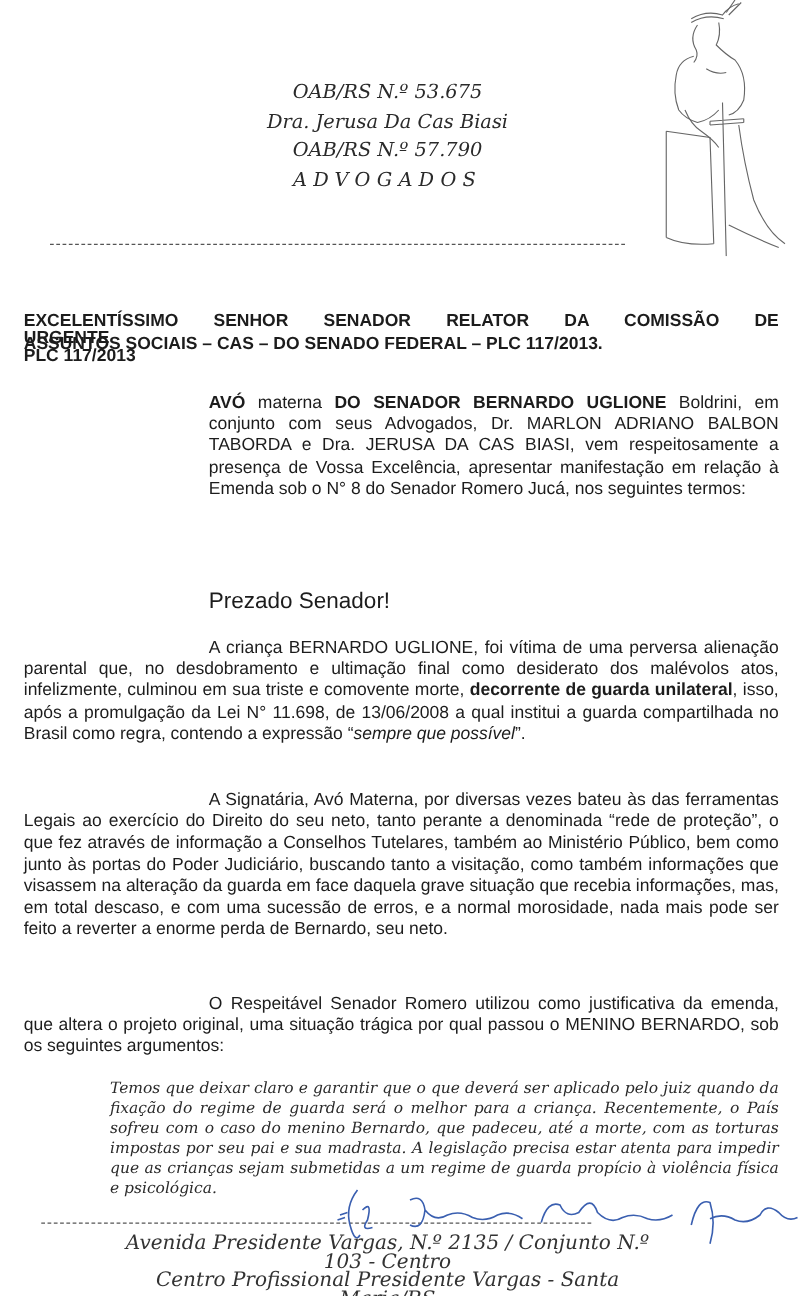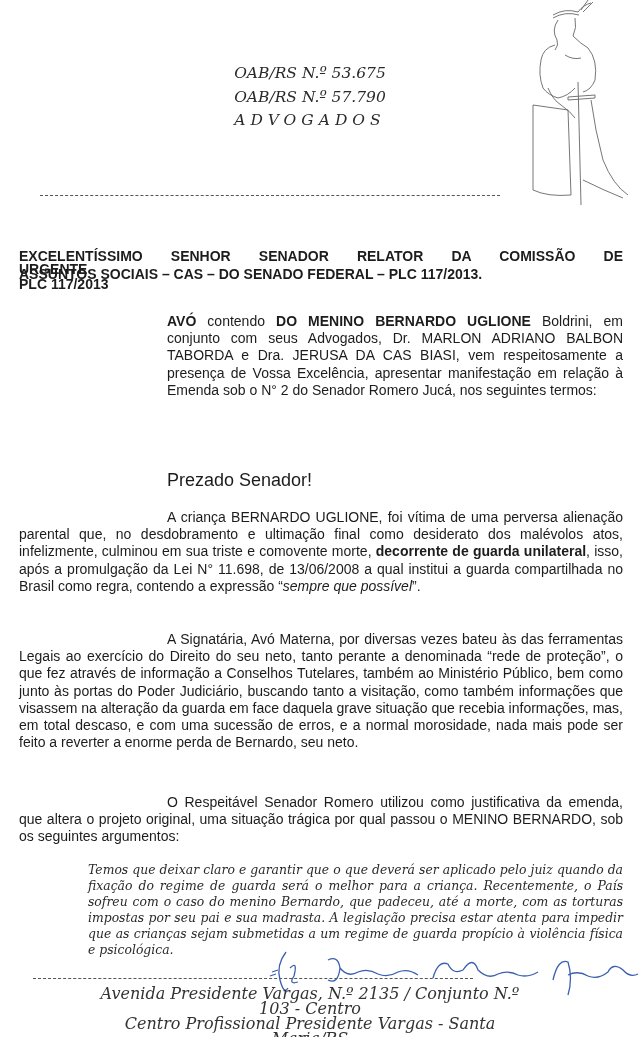--- a/index.html
+++ b/index.html
@@ -41,20 +41,21 @@
   .footer {
     left: 100px; top: 986px; width: 420px; text-align: center;
     font-family: "DejaVu Serif", serif; font-style: italic; font-size: 16px; line-height: 15px; color: #333;
   }
 </style>
 </head>
 <body>
 
 <div class="abs header-block">
   <div>OAB/RS N.º 53.675</div>
+  <div>Dra. Jerusa Da Cas Biasi</div>
   <div>OAB/RS N.º 57.790</div>
   <div class="adv">ADVOGADOS</div>
 </div>
 
 <div class="abs logo">
   <svg width="137" height="205" viewBox="0 0 137 205" fill="none" stroke="#666" stroke-width="0.9">
     <path d="M50 15 Q62 8 75 12 Q80 5 88 3"></path>
     <path d="M50 18 Q62 11 76 15"></path>
     <path d="M78 10 L85 0 M80 12 L90 2"></path>
     <path d="M55 20 Q48 30 54 40 Q56 45 52 50"></path>
@@ -77,21 +78,21 @@
   <span class="line1">EXCELENTÍSSIMO SENHOR SENADOR RELATOR DA COMISSÃO DE</span>
   <span>ASSUNTOS SOCIAIS – CAS – DO SENADO FEDERAL – PLC 117/2013.</span>
 </div>
 
 <div class="abs urgent">
   <b>URGENTE</b>
   <span>PLC 117/2013</span>
 </div>
 
 <div class="abs name-block">
-  <div class="intro"><b>AVÓ</b><span> contendo </span><b>DO MENINO BERNARDO UGLIONE</b><span> Boldrini, em conjunto com seus Advogados, Dr. MARLON ADRIANO BALBON TABORDA e Dra. JERUSA DA CAS BIASI, vem respeitosamente a presença de Vossa Excelência, apresentar manifestação em relação à Emenda sob o N° 2 do Senador Romero Jucá, nos seguintes termos:</span></div>
+  <div class="intro"><b>AVÓ</b><span> materna </span><b>DO SENADOR BERNARDO UGLIONE</b><span> Boldrini, em conjunto com seus Advogados, Dr. MARLON ADRIANO BALBON TABORDA e Dra. JERUSA DA CAS BIASI, vem respeitosamente a presença de Vossa Excelência, apresentar manifestação em relação à Emenda sob o N° 8 do Senador Romero Jucá, nos seguintes termos:</span></div>
 </div>
 
 <div class="abs greeting">Prezado Senador!</div>
 
 <div class="abs para p1"><span class="indent"></span><span>A criança BERNARDO UGLIONE, foi vítima de uma perversa alienação parental que, no desdobramento e ultimação final como desiderato dos malévolos atos, infelizmente, culminou em sua triste e comovente morte, </span><b>decorrente de guarda unilateral</b><span>, isso, após a promulgação da Lei N° 11.698, de 13/06/2008 a qual institui a guarda compartilhada no Brasil como regra, contendo a expressão “</span><i>sempre que possível</i><span>”.</span></div>
 
 <div class="abs para p2"><span class="indent"></span><span>A Signatária, Avó Materna, por diversas vezes bateu às das ferramentas Legais ao exercício do Direito do seu neto, tanto perante a denominada “rede de proteção”, o que fez através de informação a Conselhos Tutelares, também ao Ministério Público, bem como junto às portas do Poder Judiciário, buscando tanto a visitação, como também informações que visassem na alteração da guarda em face daquela grave situação que recebia informações, mas, em total descaso, e com uma sucessão de erros, e a normal morosidade, nada mais pode ser feito a reverter a enorme perda de Bernardo, seu neto.</span></div>
 
 <div class="abs para p3"><span class="indent"></span><span>O Respeitável Senador Romero utilizou como justificativa da emenda, que altera o projeto original, uma situação trágica por qual passou o MENINO BERNARDO, sob os seguintes argumentos:</span></div>
 

